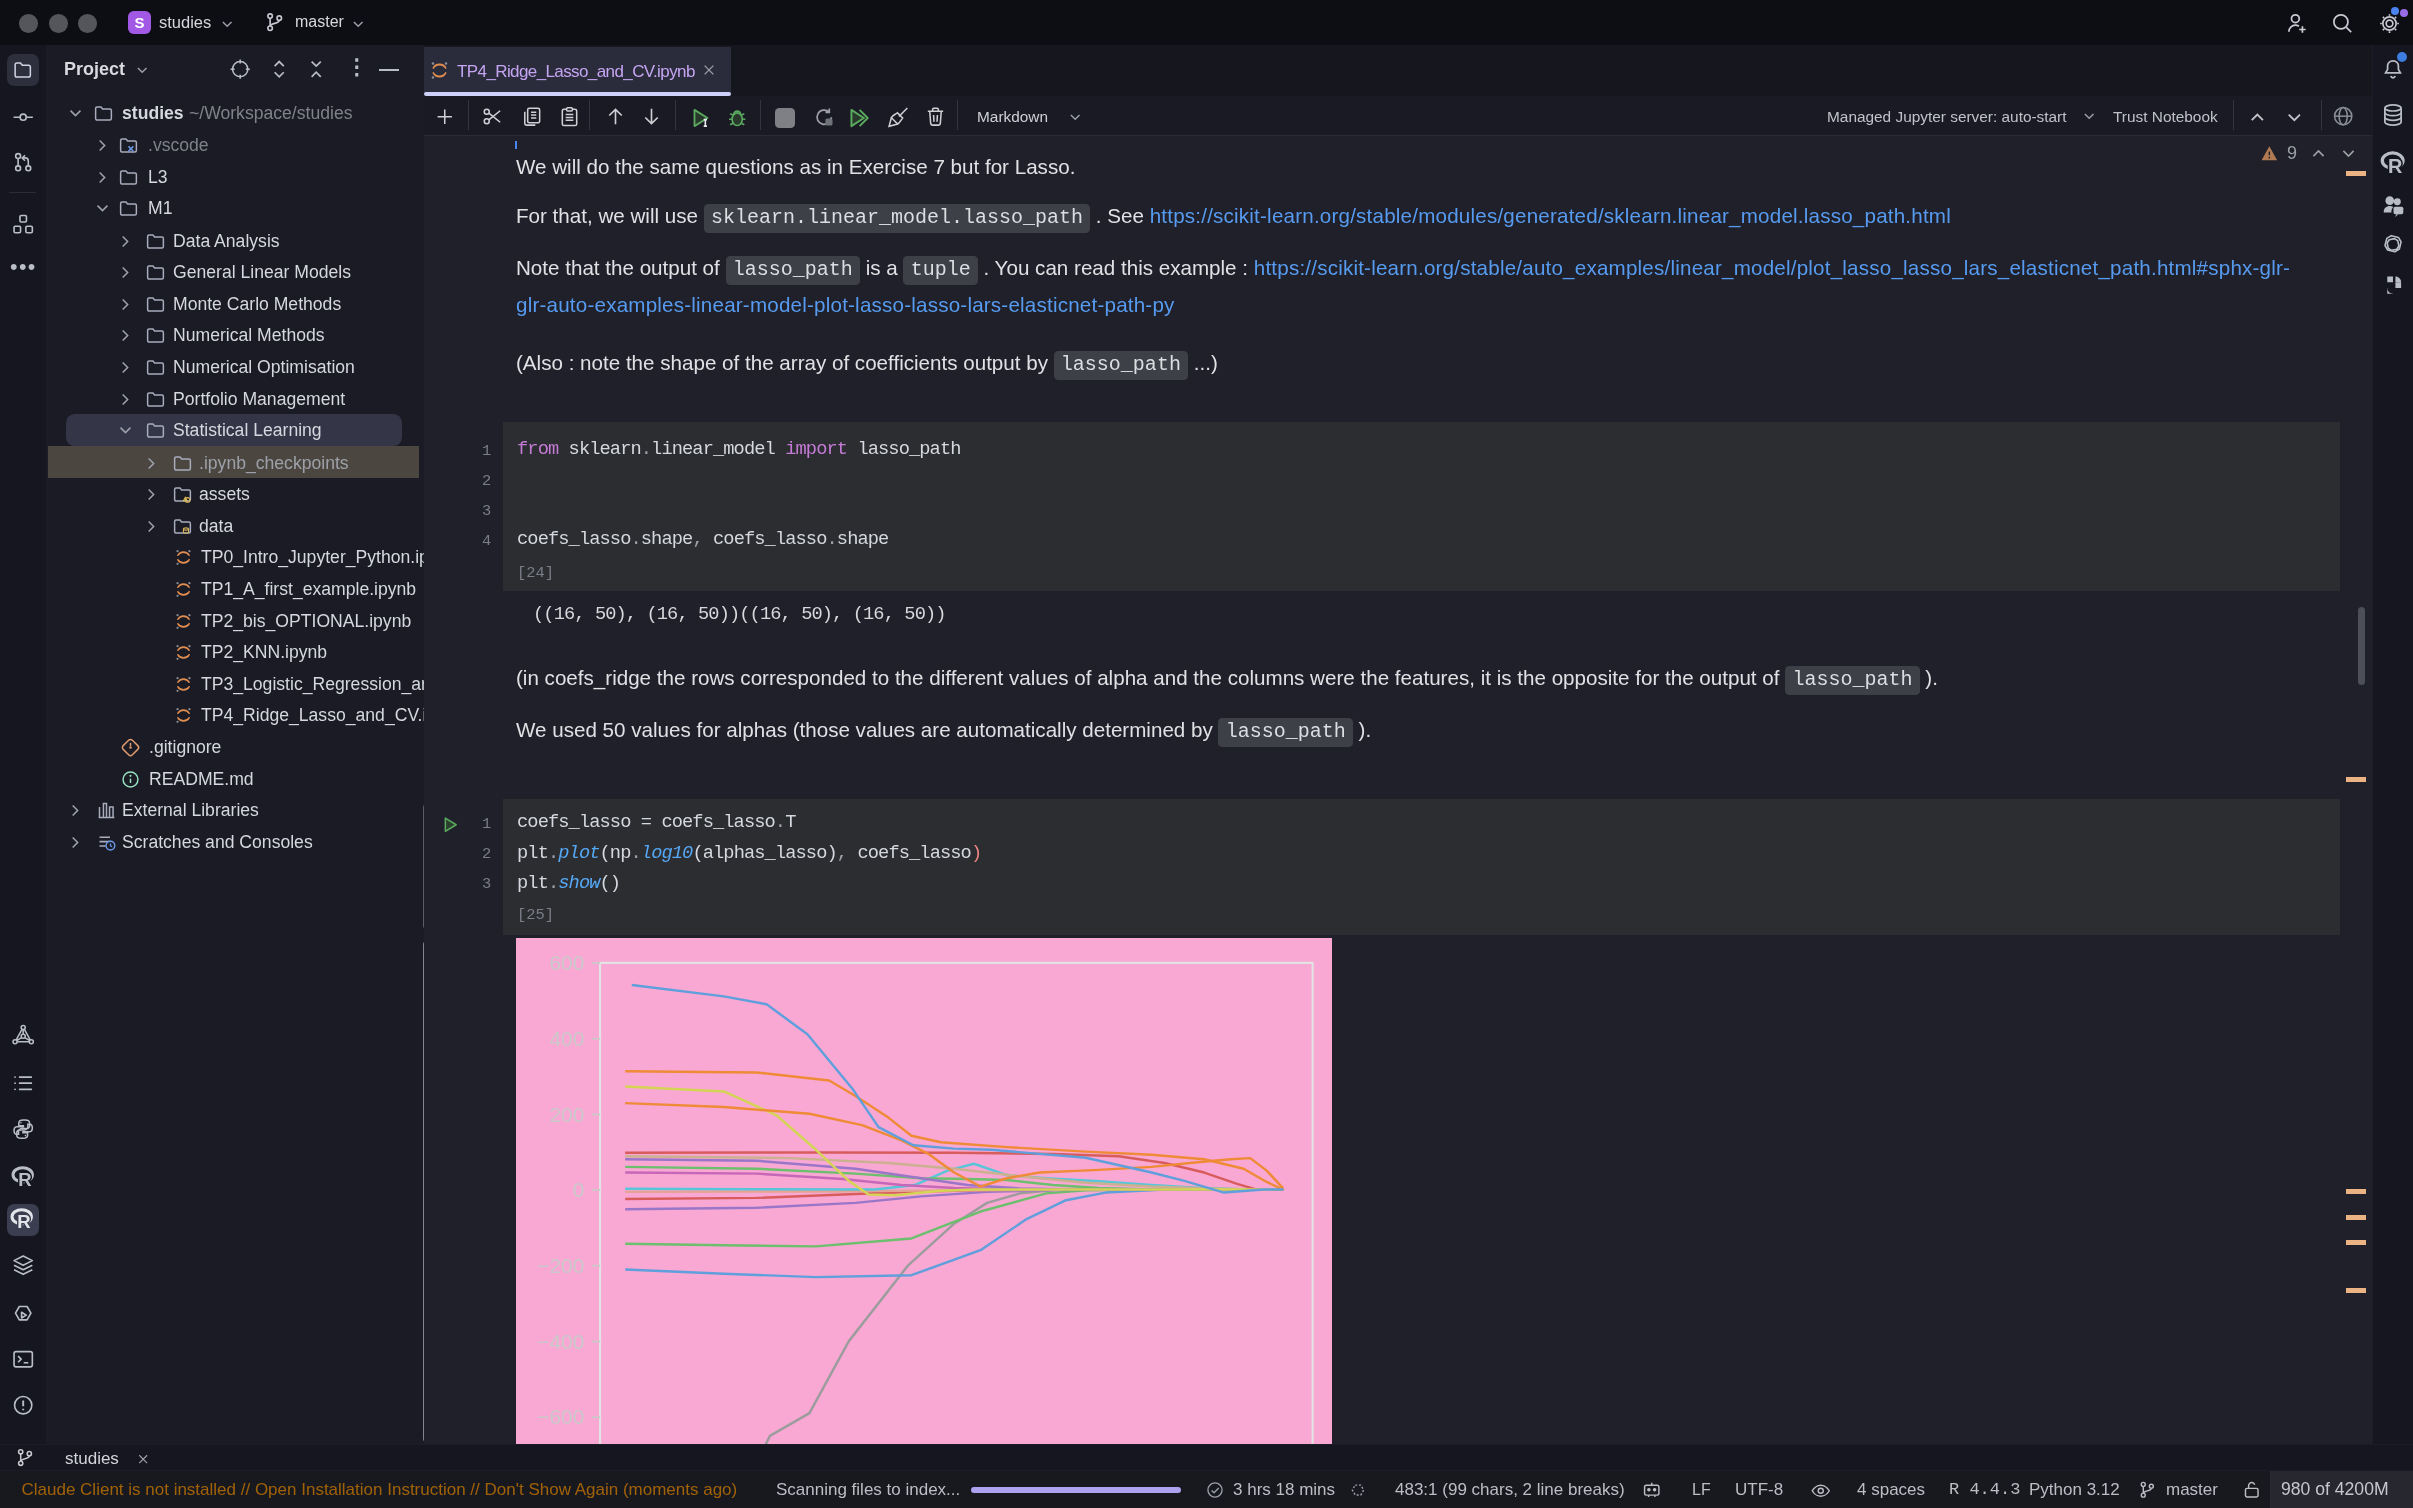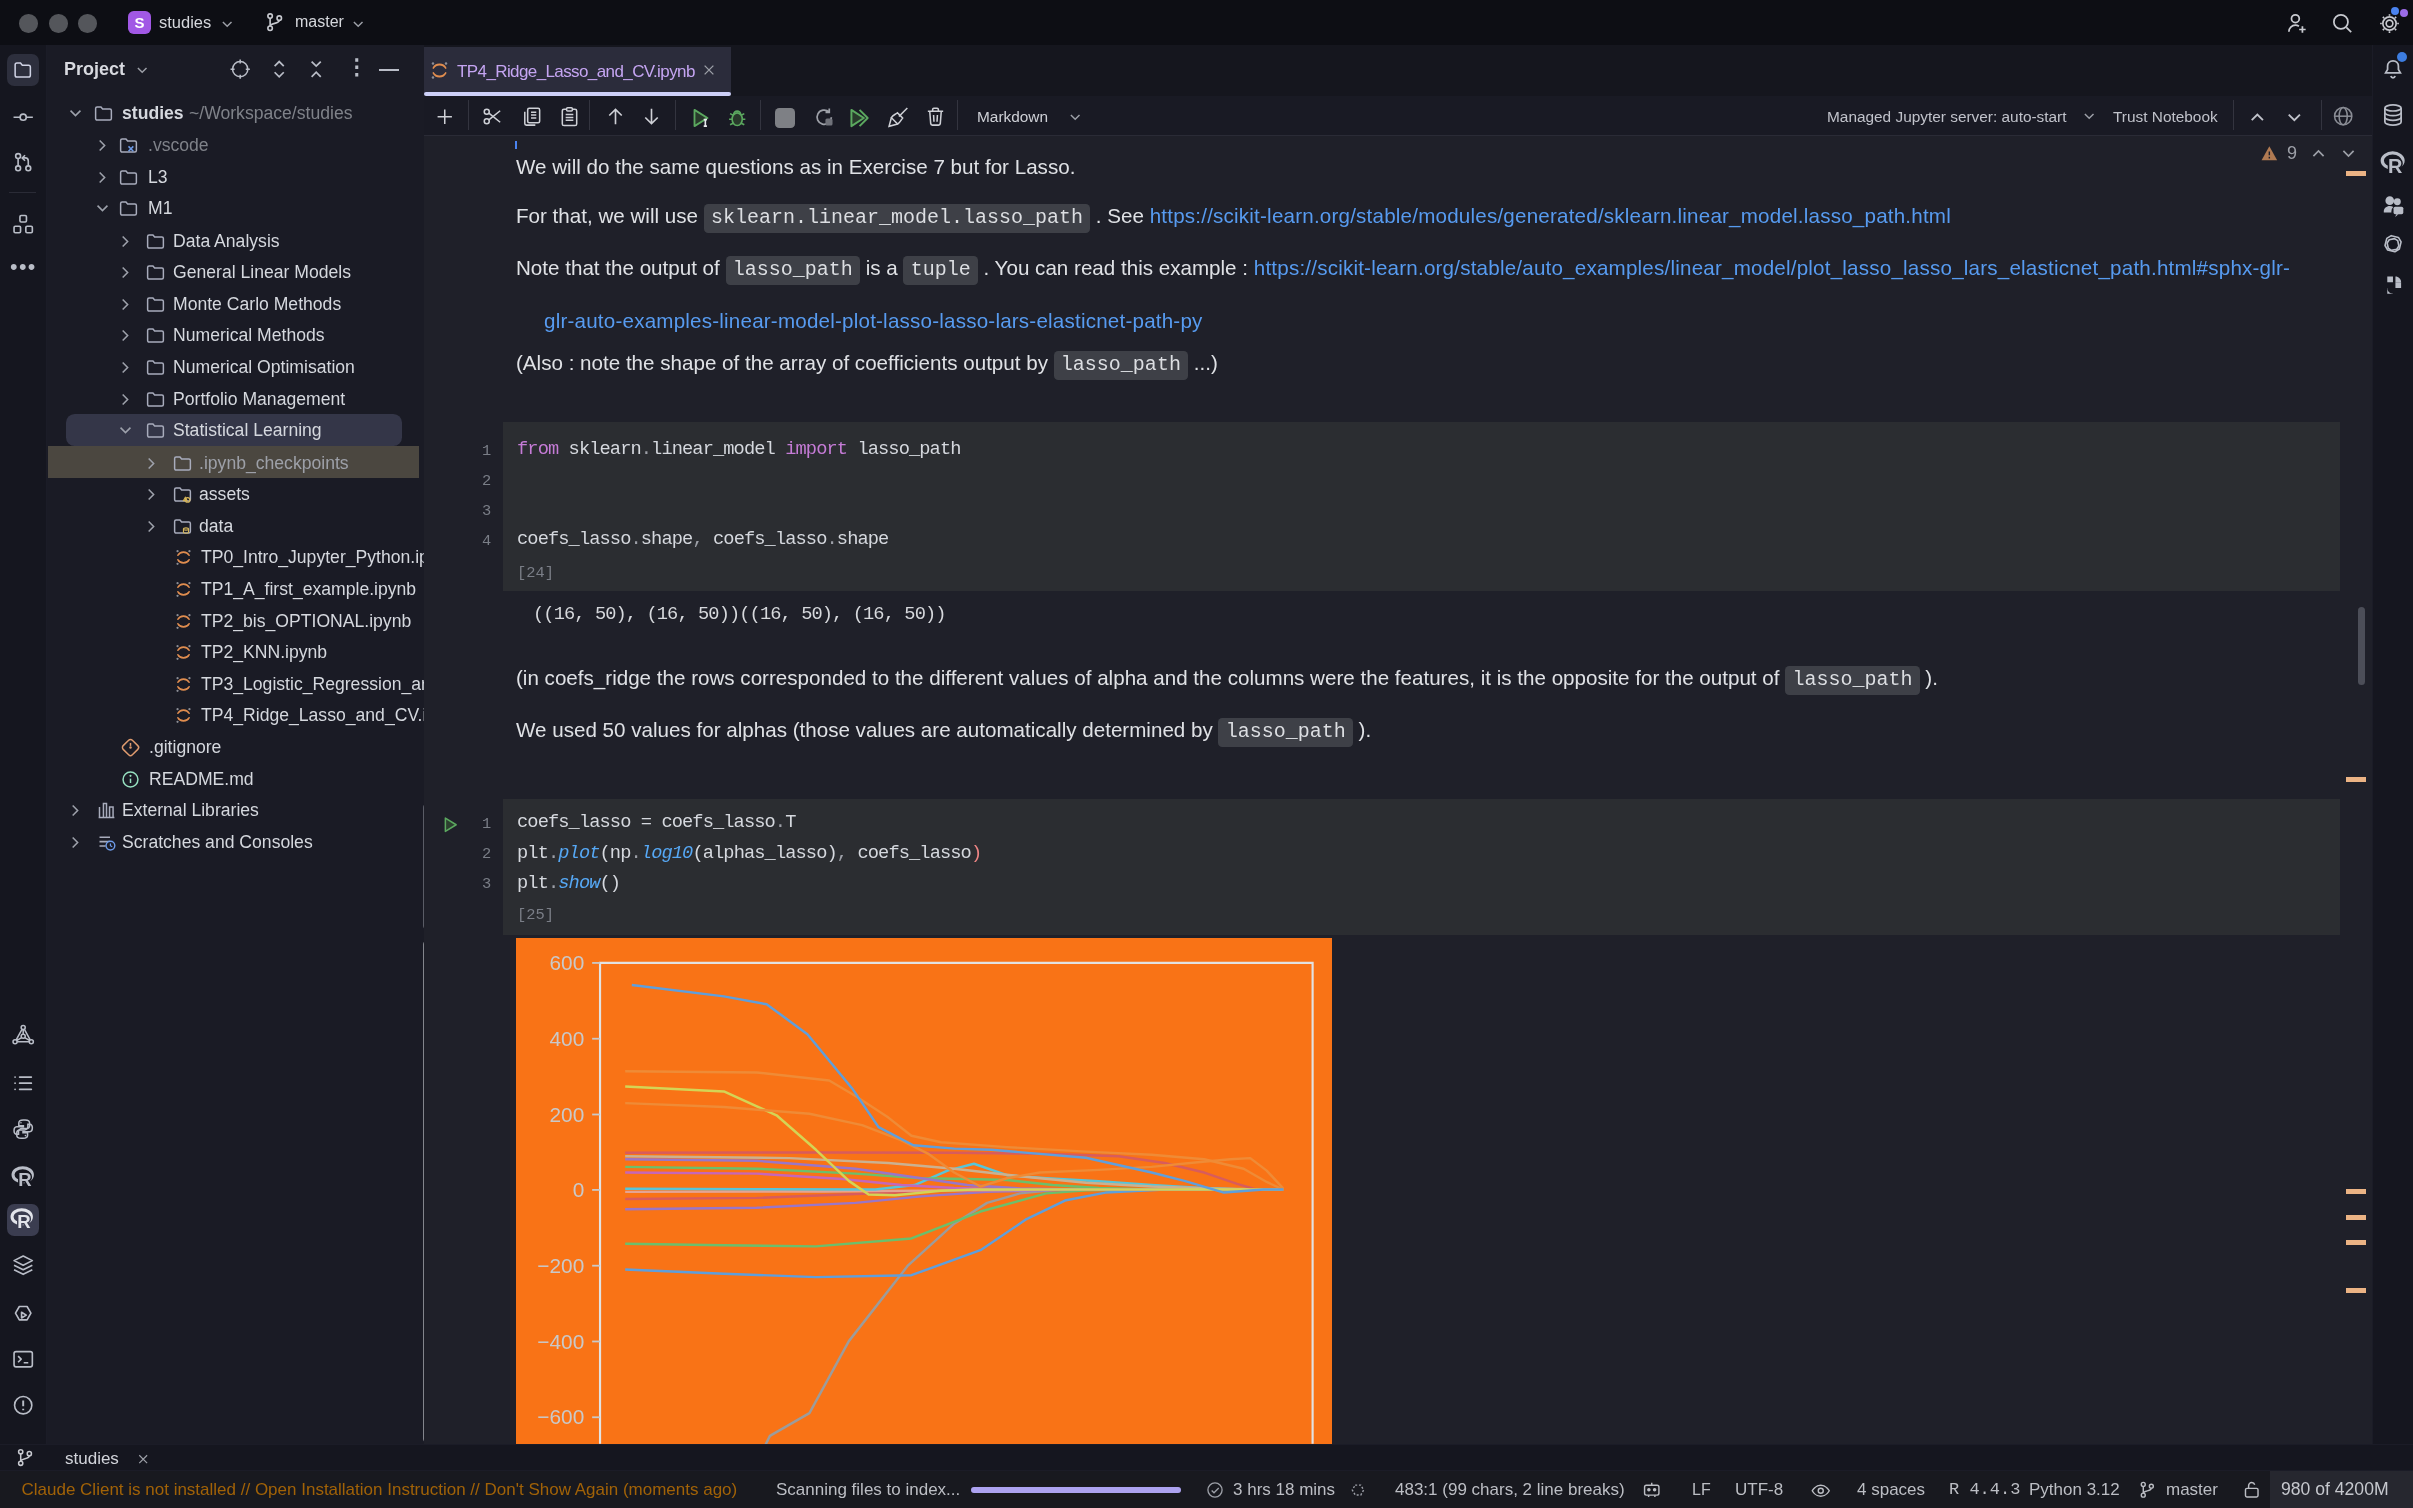--- a/index.html
+++ b/index.html
@@ -512,21 +512,21 @@
       <div class="ab" style="left:1922px;top:1052px;width:20px;height:5px;background:#EBB384;"></div>
       <div class="ab" style="left:1922px;top:1078px;width:20px;height:5px;background:#EBB384;"></div>
       <div class="ab" style="left:1922px;top:1103px;width:20px;height:5px;background:#EBB384;"></div>
       <div class="ab" style="left:1922px;top:1151px;width:20px;height:5px;background:#EBB384;"></div>
       <div class="ab" style="left:1934px;top:470px;width:7.2px;height:78px;border-radius:3.6px;background:#4C4E58;"></div>
 
       <div class="ab" style="left:91px;top:4.3px;width:2.2px;height:8px;background:#4A83F0;"></div>
       <div class="md" style="left:92px;top:14.4px;line-height:32px;">We will do the same questions as in Exercise 7 but for Lasso.</div>
       <div class="md" style="left:92px;top:63px;line-height:32px;">For that, we will use <span class="chip">sklearn.linear_model.lasso_path</span> . See <span class="link">https://scikit-learn.org/stable/modules/generated/sklearn.linear_model.lasso_path.html</span></div>
       <div class="md" style="left:92px;top:115px;line-height:32px;">Note that the output of <span class="chip">lasso_path</span> is a <span class="chip">tuple</span> . You can read this example : <span class="link">https://scikit-learn.org/stable/auto_examples/linear_model/plot_lasso_lasso_lars_elasticnet_path.html#sphx-glr-</span></div>
-      <div class="md" style="left:92px;top:168px;line-height:32px;margin-left:28px;"><span class="link">glr-auto-examples-linear-model-plot-lasso-lasso-lars-elasticnet-path-py</span></div>
+      <div class="md" style="left:92px;top:152px;line-height:32px;"><span class="link">glr-auto-examples-linear-model-plot-lasso-lasso-lars-elasticnet-path-py</span></div>
       <div class="md" style="left:92px;top:210px;line-height:32px;">(Also : note the shape of the array of coefficients output by <span class="chip">lasso_path</span> ...)</div>
 
       <div class="ab" style="left:79px;top:285px;width:1837px;height:169px;background:#2B2D31;"></div>
       <div class="lnum" style="left:58px;top:305px;">1</div>
       <div class="lnum" style="left:58px;top:335px;">2</div>
       <div class="lnum" style="left:58px;top:365px;">3</div>
       <div class="lnum" style="left:58px;top:395px;">4</div>
       <div class="code" style="left:93px;top:301px;"><span class="kw">from</span> sklearn<span class="gry">.</span>linear_model <span class="kw">import</span> lasso_path</div>
       <div class="code" style="left:93px;top:391px;">coefs_lasso<span class="gry">.</span>shape<span class="gry">,</span> coefs_lasso<span class="gry">.</span>shape</div>
       <div class="lnum" style="left:93px;top:427px;">[24]</div>
@@ -540,21 +540,21 @@
           <path d="M6 4.5 18 12 6 19.5z" fill="#2C3F2F" stroke="#5BA85F" stroke-width="1.7" stroke-linejoin="round"></path>
         </svg>
       <div class="lnum" style="left:58px;top:678px;">1</div>
       <div class="lnum" style="left:58px;top:708px;">2</div>
       <div class="lnum" style="left:58px;top:738px;">3</div>
       <div class="code" style="left:93px;top:674px;">coefs_lasso = coefs_lasso<span class="gry">.</span>T</div>
       <div class="code" style="left:93px;top:705px;">plt<span class="gry">.</span><span class="fn">plot</span>(np<span class="gry">.</span><span class="fn">log10</span>(alphas_lasso)<span class="gry">,</span> coefs_lasso<span class="pnk">)</span></div>
       <div class="code" style="left:93px;top:735px;">plt<span class="gry">.</span><span class="fn">show</span>()</div>
       <div class="lnum" style="left:93px;top:769px;">[25]</div>
 
-      <div class="ab" id="chart" style="left:92px;top:801px;width:816px;height:506px;background:#f97316;">
+      <div class="ab" id="chart" style="left:92px;top:801px;width:816px;height:506px;background:#f9a8d4;">
           <svg width="816" height="506" viewBox="0 0 1136 704">
 <polyline points="335.2,729.8 353.5,692.9 408.5,661.2 463.4,561.0 545.9,455.5 610.0,397.5 655.8,368.5 701.6,355.3 756.6,350.0 1068.0,350.0" fill="none" stroke="#9C9C9C" stroke-width="3.4" stroke-linejoin="round"></polyline>
 <polyline points="152,461.3 289.4,467.1 417.6,471.9 550.5,469.2 646.6,434.4 710.8,391.1 765.7,364.8 820.7,354.2 903.1,350.0 1068,350.0" fill="none" stroke="#5F9FDC" stroke-width="3.4" stroke-linejoin="round"></polyline>
 <polyline points="152,425.4 289.4,427.5 417.6,429.1 550.5,418.0 646.6,380.6 738.2,355.3 793.2,351.1 857.3,350.0 1068,350.0" fill="none" stroke="#6CBF6C" stroke-width="3.4" stroke-linejoin="round"></polyline>
 <polyline points="152,377.4 335.2,375.3 472.6,368.5 564.2,359.5 655.8,353.2 747.4,350.5 839.0,350.0 1068,350.0" fill="none" stroke="#9A76C8" stroke-width="3.4" stroke-linejoin="round"></polyline>
 <polyline points="152,363.2 335.2,361.6 472.6,356.3 564.2,352.6 655.8,350.5 747.4,350.0 1068,350.0" fill="none" stroke="#D85C5C" stroke-width="3.4" stroke-linejoin="round"></polyline>
 <polyline points="152,353.2 426.8,352.6 610.0,351.1 793.2,350.0 1068,350.0" fill="none" stroke="#E5A493" stroke-width="3.4" stroke-linejoin="round"></polyline>
 <polyline points="152,348.9 335.2,349.5 500.1,350.0 555.0,343.7 600.8,323.6 637.5,314.1 683.3,330.0 738.2,334.2 811.5,338.4 884.8,343.7 948.9,347.4 1003.9,349.5 1068,350.0" fill="none" stroke="#58C5D8" stroke-width="3.4" stroke-linejoin="round"></polyline>
 <polyline points="152,326.3 335.2,327.8 454.3,335.2 536.7,343.7 610.0,347.9 683.3,349.5 747.4,350.0 1068,350.0" fill="none" stroke="#C667B8" stroke-width="3.4" stroke-linejoin="round"></polyline>
 <polyline points="152,318.4 335.2,321.0 472.6,327.8 564.2,334.2 628.3,335.2 683.3,336.8 747.4,343.7 811.5,347.9 884.8,350.0 1068,350.0" fill="none" stroke="#6CBF6C" stroke-width="3.4" stroke-linejoin="round"></polyline>

